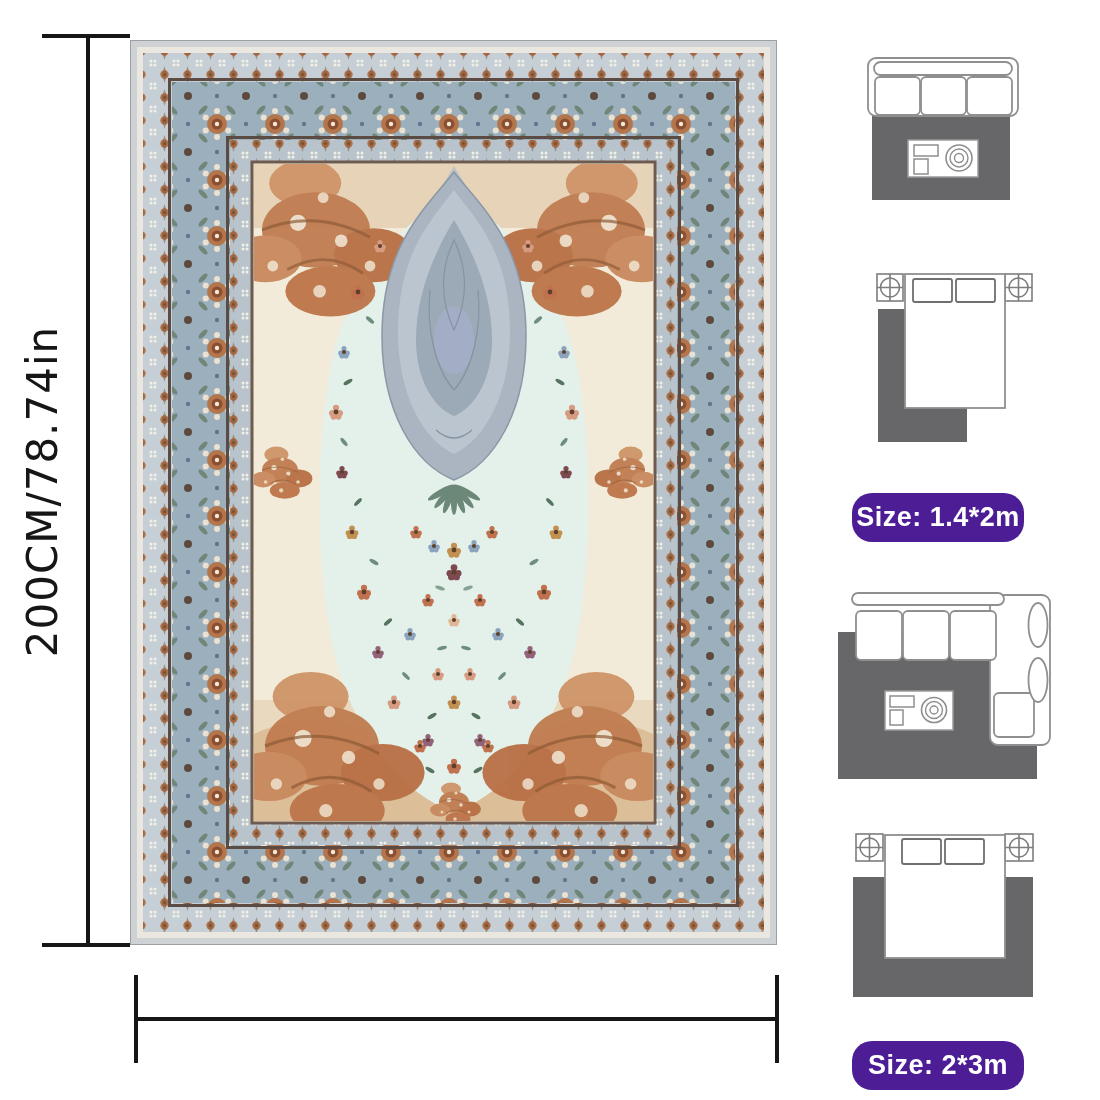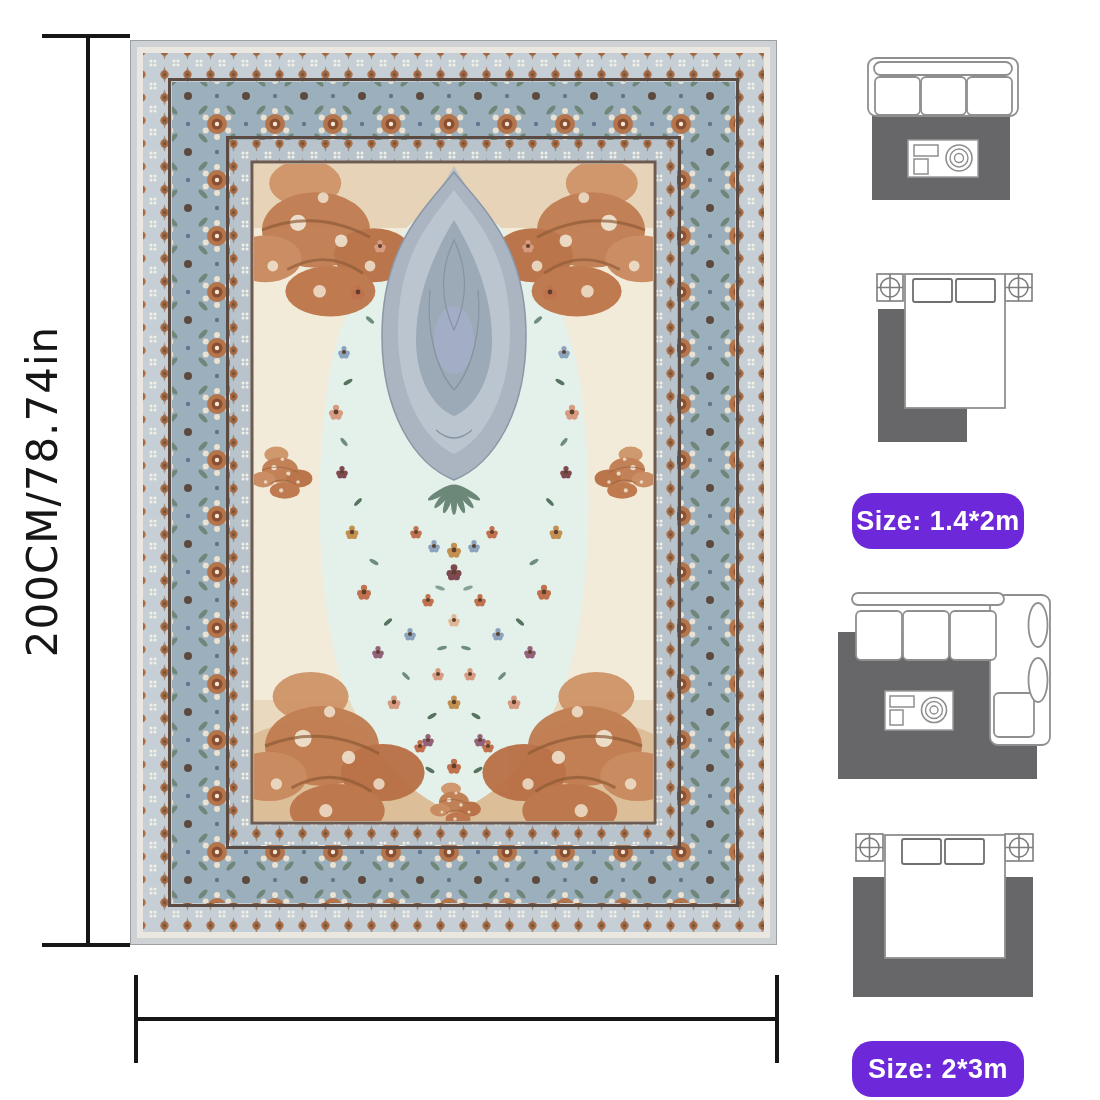--- a/index.html
+++ b/index.html
@@ -4,21 +4,21 @@
 <style>
   html,body{margin:0;padding:0;background:#ffffff;}
   #stage{position:relative;width:1100px;height:1100px;background:#ffffff;overflow:hidden;
          font-family:"Liberation Sans",sans-serif;}
   .abs{position:absolute;}
   .dimline{background:#161616;}
   .dimlabel{color:#161616;font-family:"DejaVu Sans",sans-serif;white-space:nowrap;}
   .vwrap{left:8px;top:34px;height:915px;width:70px;display:flex;align-items:center;justify-content:center;}
   .vlabel{transform:rotate(-90deg);font-size:42px;letter-spacing:1px;}
   .hlabel{left:111px;top:1028px;width:600px;text-align:center;font-size:50px;}
-  .pill{width:172px;height:56px;border-radius:20px;background:#6d28d9;color:#ffffff;
+  .pill{width:172px;height:49px;border-radius:20px;background:#4c1d95;color:#ffffff;
         display:flex;align-items:center;justify-content:center;font-weight:bold;
         font-size:27px;letter-spacing:.5px;font-family:"Liberation Sans",sans-serif;}
   svg{display:block;}
 </style>
 </head>
 <body>
 
 <div id="stage">
 
   <div class="abs dimline" style="left:42px;top:34px;width:88px;height:4px;"></div>

